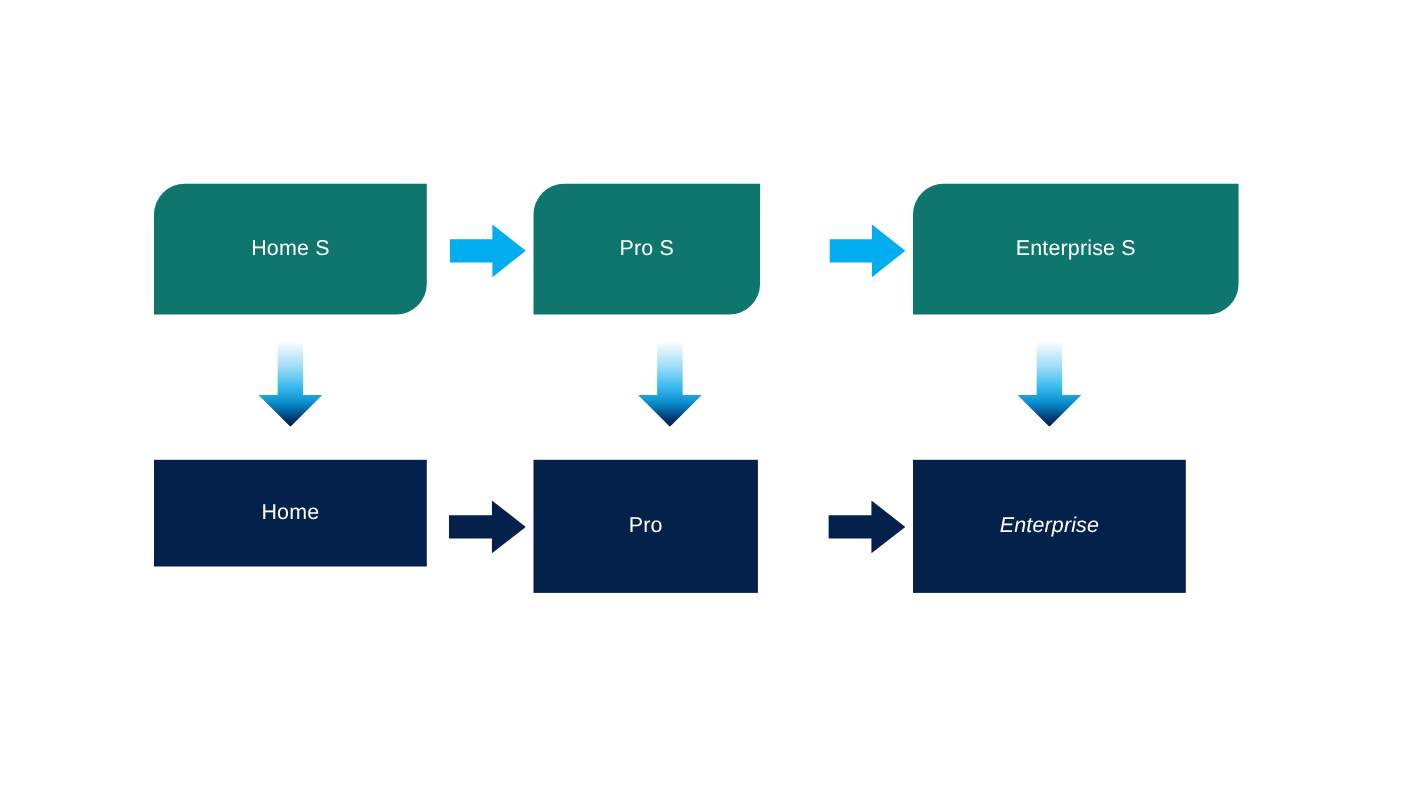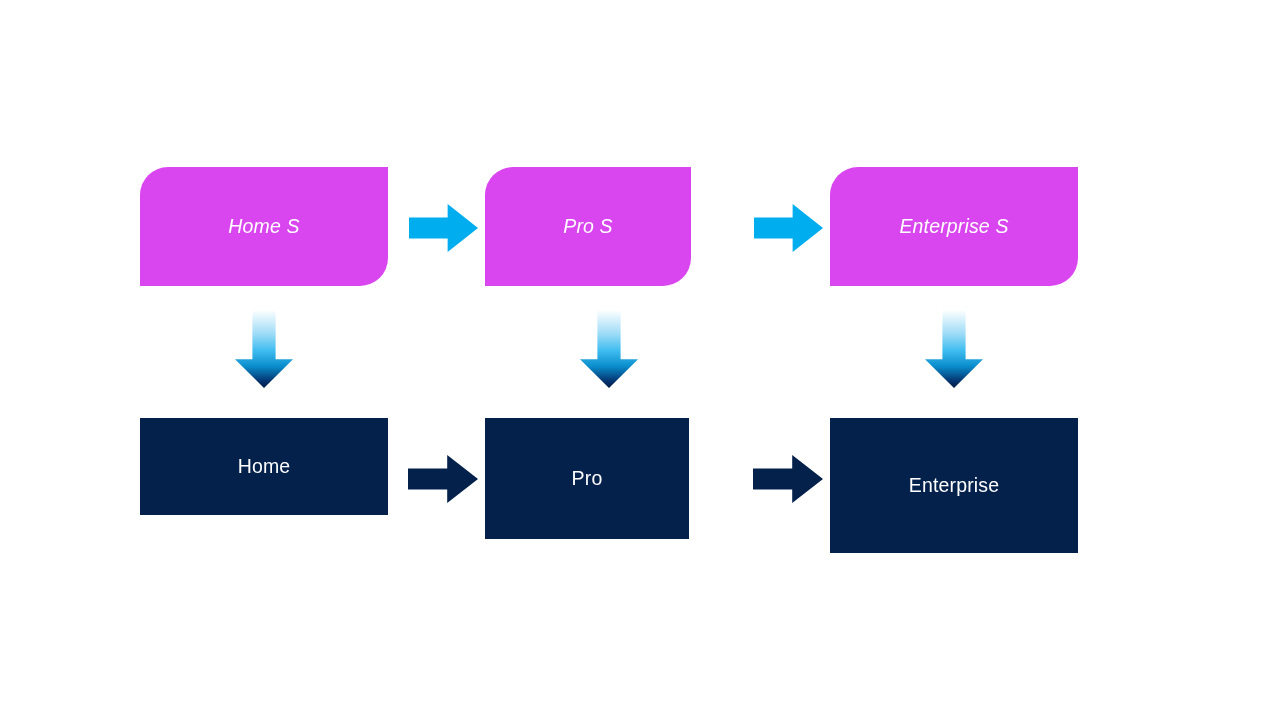--- a/index.html
+++ b/index.html
@@ -32,23 +32,22 @@
     font-size: 19.5px;
     font-weight: 400;
     letter-spacing: 0.15px;
     line-height: 1.2;
     text-align: center;
     user-select: none;
   }
 
   
   .node.top {
-    background: #d946ef;
+    background: #0f766e;
     border-radius: 28px 0 28px 0;
-    font-style: italic;
   }
 
   
   .node.bottom {
     background: #04214C;
     border-radius: 0;
   }
 
   
   .arrow-right {
@@ -86,21 +85,21 @@
 <div id="canvas">
 
   <div class="node top" style="left:140px; top:167px; width:248px; height:119px;">
     <span>Home S</span>
   </div>
 
   <div class="node top" style="left:485px; top:167px; width:206px; height:119px;">
     <span>Pro S</span>
   </div>
 
-  <div class="node top" style="left:830px; top:167px; width:248px; height:119px;text-align:center;">
+  <div class="node top" style="left:830px; top:167px; width:296px; height:119px;text-align:center;">
     <span>Enterprise S</span>
   </div>
 
   <div class="arrow-right light" style="left:409px; top:204px; width:69px; height:48px;"></div>
 
   <div class="arrow-right light" style="left:754px; top:204px; width:69px; height:48px;"></div>
 
   <div class="arrow-down" style="left:235px; top:310px; width:58px; height:78px;"></div>
 
   <div class="arrow-down" style="left:580px; top:310px; width:58px; height:78px;"></div>
@@ -108,21 +107,21 @@
   <div class="arrow-down" style="left:925px; top:310px; width:58px; height:78px;"></div>
 
   <div class="node bottom" style="left:140px; top:418px; width:248px; height:97px;">
     <span>Home</span>
   </div>
 
   <div class="node bottom" style="left:485px; top:418px; width:204px; height:121px;">
     <span>Pro</span>
   </div>
 
-  <div class="node bottom" style="left:830px; top:418px; width:248px; height:135px;">
+  <div class="node bottom" style="left:830px; top:418px; width:248px; height:121px;font-style:italic;">
     <span>Enterprise</span>
   </div>
 
   <div class="arrow-right dark" style="left:408px; top:455px; width:70px; height:48px;"></div>
 
   <div class="arrow-right dark" style="left:753px; top:455px; width:70px; height:48px;"></div>
 
 </div>
 
 </body></html>

